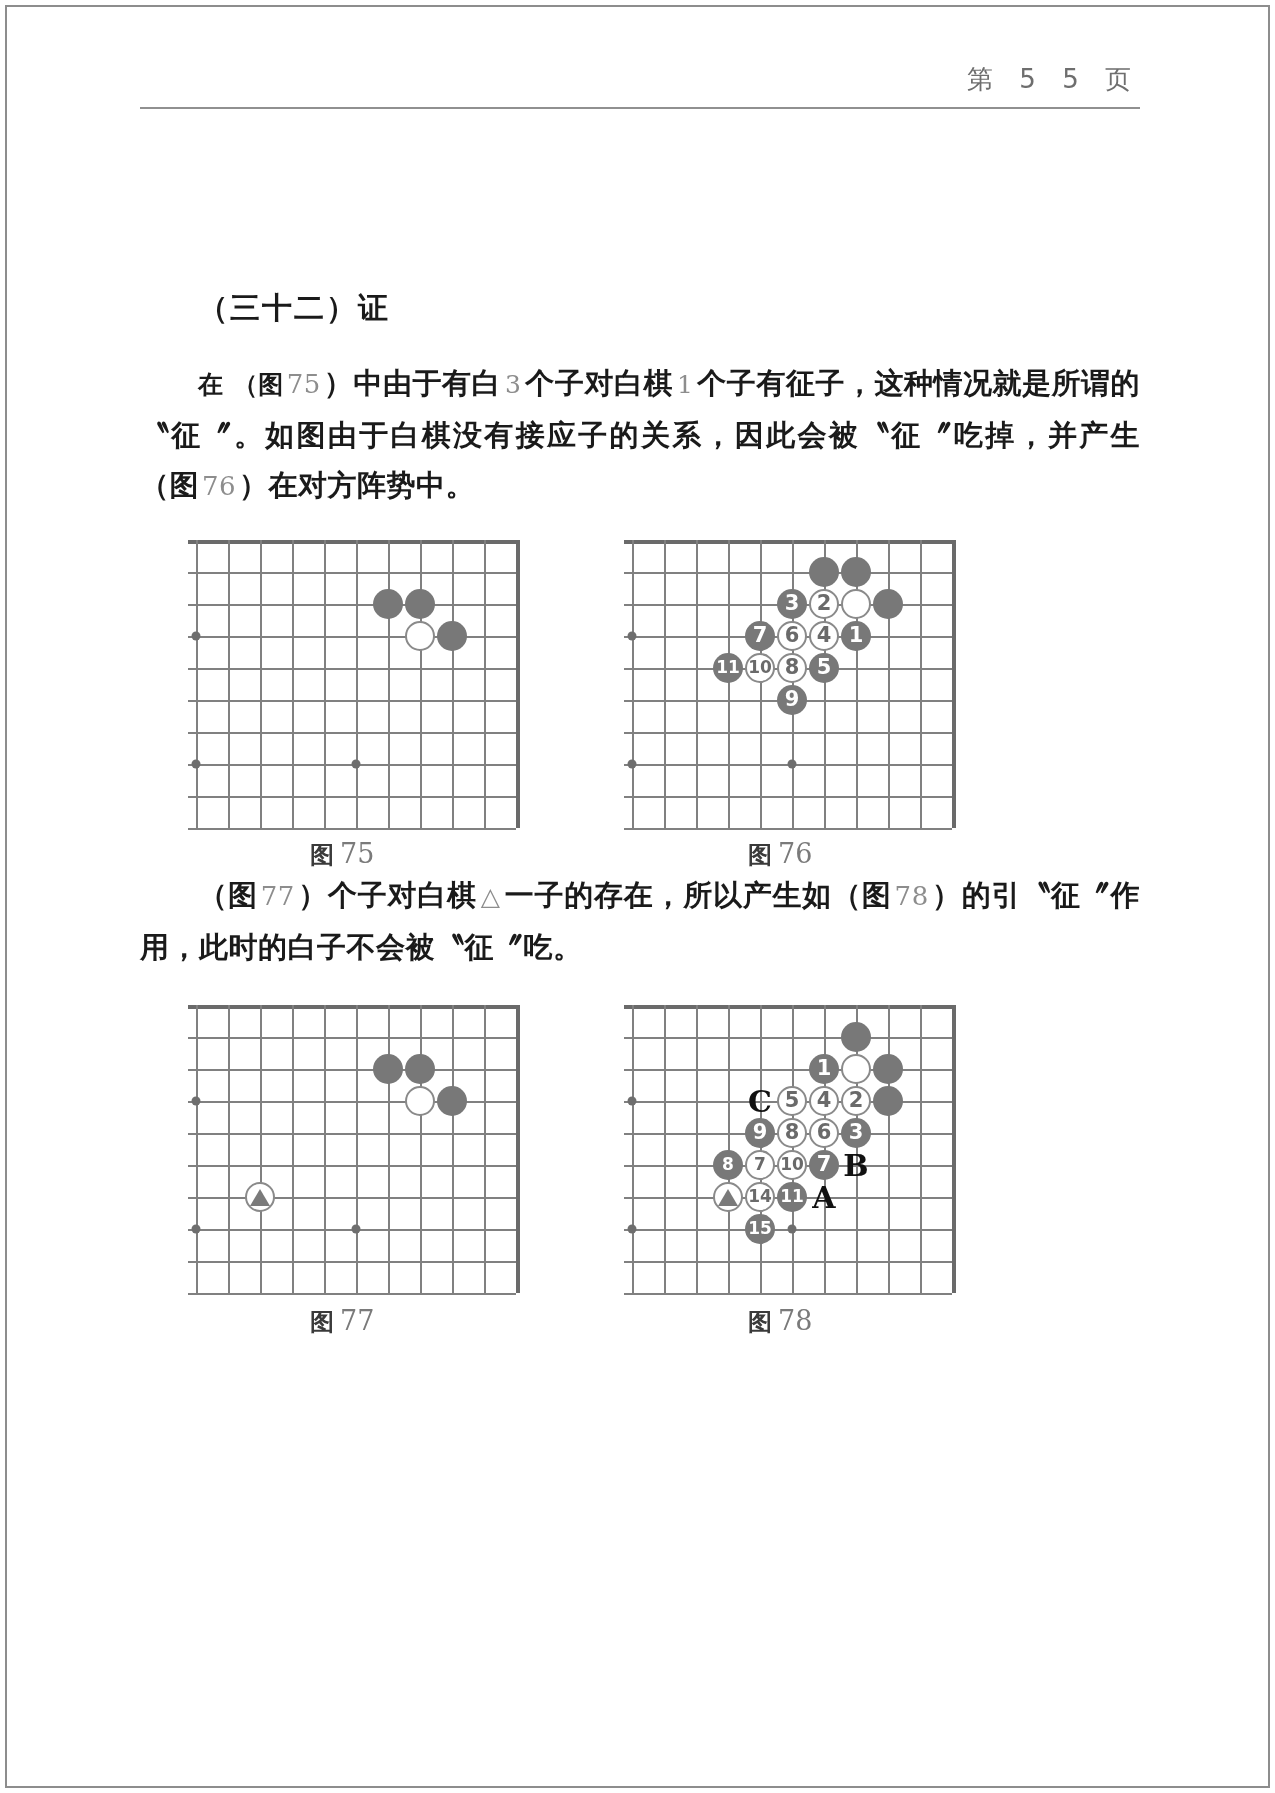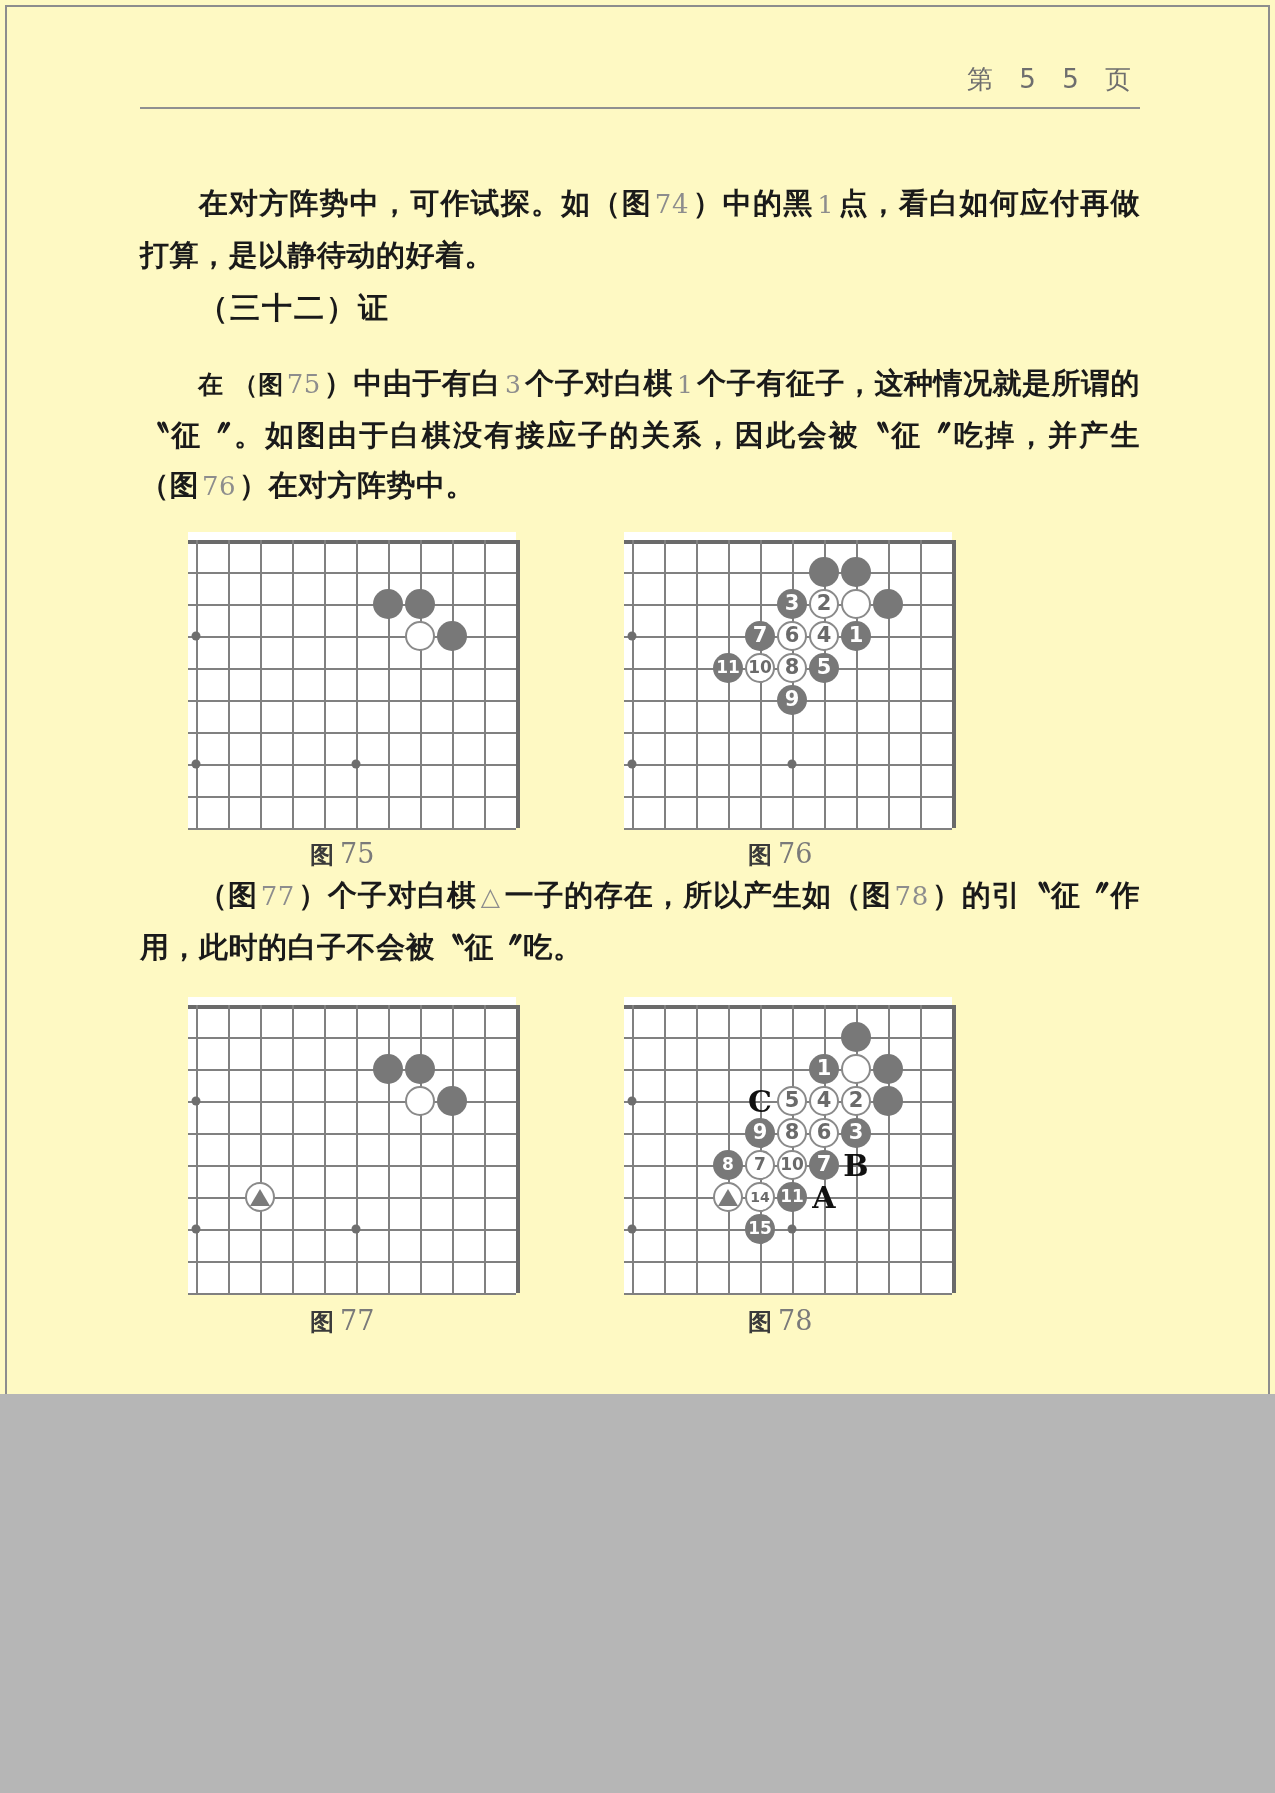--- a/index.html
+++ b/index.html
@@ -6,23 +6,23 @@
     margin: 0;
     padding: 0;
     background: #b6b6b6;
   }
   body {
     font-family: "Liberation Sans", "DejaVu Sans", sans-serif;
   }
   .page {
     position: relative;
     width: 1275px;
-    height: 1394px;
+    height: 1793px;
     margin: 0 auto;
-    background: #fef9c3;
+    background: #ffffff;
     box-sizing: border-box;
     overflow: hidden;
   }
   .page-border {
     position: absolute;
     left: 5px; top: 5px;
     width: 1265px; height: 1783px;
     border: 2px solid #8d8d8d;
     box-sizing: border-box;
     pointer-events: none;
@@ -183,23 +183,20 @@
 <body>
 
 <div class="page">
   <div class="page-border"></div>
 
   <div class="header">
     <span class="header-text">第 5 5 页</span>
   </div>
   <div class="header-rule"></div>
 
-  <div class="para p1">
-    <span class="ind"></span><span>在对方阵势中，可作试探。如（图</span><span class="fignum">74</span><span>）中的黑</span><span class="movenum-inline">1</span><span>点，看白如何应付再做打算，是以静待动的好着。</span>
-  </div>
 
   <div class="heading">
     <span class="ind"></span><span>（三十二）证</span>
   </div>
 
   <div class="para p2">
     <span class="ind"></span><span class="small-cjk">在 （图</span><span class="fignum">75</span><span>）中由于有白</span><span class="movenum-inline">3</span><span>个子对白棋</span><span class="movenum-inline">1</span><span>个子有征子，这种情况就是所谓的〝征〞。如图由于白棋没有接应子的关系，因此会被〝征〞吃掉，并产生（图</span><span class="fignum">76</span><span>）在对方阵势中。</span>
   </div>
 
   <div class="para p3">
@@ -404,21 +401,21 @@
         <div class="stone white" style="width: 30px; height: 30px; left: 136px; top: 168px;">
           <span class="lbl" style="font-size: 17px;">7</span>
         </div>
         <div class="stone white" style="width: 30px; height: 30px; left: 168px; top: 168px;">
           <span class="lbl" style="font-size: 17px;">10</span>
         </div>
         <div class="stone black" style="width: 30px; height: 30px; left: 200px; top: 168px;">
           <span class="lbl" style="font-size: 21px;">7</span>
         </div>
         <div class="stone white" style="width: 30px; height: 30px; left: 136px; top: 200px;">
-          <span class="lbl" style="font-size: 14px;">14</span>
+          <span class="lbl" style="font-size: 17px;">14</span>
         </div>
         <div class="stone black" style="width: 30px; height: 30px; left: 168px; top: 200px;">
           <span class="lbl" style="font-size: 17px;">11</span>
         </div>
         <div class="stone black" style="width: 30px; height: 30px; left: 136px; top: 232px;">
           <span class="lbl" style="font-size: 17px;">15</span>
         </div>
       </div>
     </div>
 

